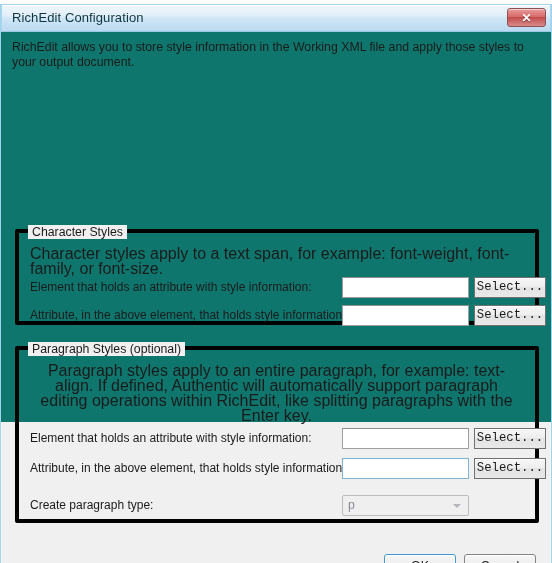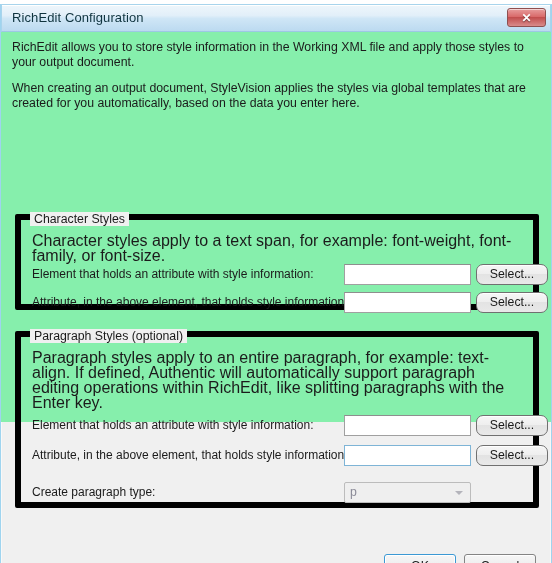--- a/index.html
+++ b/index.html
@@ -80,43 +80,44 @@
     color: #ffffff;
     text-shadow: 0 1px 1px rgba(0,0,0,0.45);
     line-height: 1;
   }
 
   
   .client {
     position: relative;
     padding: 0;
     height: 390px;
-    background: #86efac;
+    background: #0f766e;
   }
 
   .intro {
     position: absolute;
     left: 11px;
     right: 11px;
     top: 8px;
   }
   .intro p {
     margin: 0 0 11px 0;
     font-size: 12.3px;
     line-height: 15px;
     color: #1b1b1b;
   }
 
   
   .group {
     position: absolute;
     box-sizing: border-box;
-    border: 6px solid #000000;
+    border: 4px solid #000000;
     border-radius: 2px;
     background: transparent;
+    margin-top: 15px;
   }
   .group-legend {
     position: absolute;
     top: -8px;
     left: 9px;
     padding: 0 4px;
     background: #f0f0f0;
     font-size: 12.3px;
     color: #1b1b1b;
     white-space: nowrap;
@@ -169,24 +170,24 @@
   }
 
   .select-btn {
     position: absolute;
     left: 444px;
     top: 0;
     width: 72px;
     height: 21px;
     box-sizing: border-box;
     border: 1px solid #707070;
-    border-radius: 7px;
+    border-radius: 0;
     background: linear-gradient(to bottom, #f6f6f6 0%, #eeeeee 48%, #e3e3e3 50%, #e9e9e9 100%);
     box-shadow: inset 0 1px 0 #ffffff;
-    font-family: Liberation Sans, sans-serif;
+    font-family: Liberation Mono, monospace;
     font-size: 12.3px;
     color: #1b1b1b;
     cursor: pointer;
     padding: 0;
     line-height: 19px;
   }
 
   
   .combo {
     position: absolute;
@@ -253,21 +254,20 @@
     <div class="titlebar-text">RichEdit Configuration</div>
     <button class="close-btn">
       <span class="close-glyph">✕</span>
     </button>
   </div>
 
   <div class="client">
 
     <div class="intro">
       <p>RichEdit allows you to store style information in the Working XML file and apply those styles to your output document.</p>
-      <p>When creating an output document, StyleVision applies the styles via global templates that are created for you automatically, based on the data you enter here.</p>
     </div>
 
     <div class="group" id="group-character">
       <div class="group-legend">Character Styles</div>
       <div class="group-desc" style="top:13px;">Character styles apply to a text span, for example: font-weight, font-family, or font-size.</div>
 
       <div class="row" style="top:44px;">
         <span class="row-label">Element that holds an attribute with style information:</span>
         <input class="textbox" type="text" value="" style="">
         <button class="select-btn">Select...</button>
@@ -275,21 +275,21 @@
 
       <div class="row" style="top:72px;">
         <span class="row-label">Attribute, in the above element, that holds style information:</span>
         <input class="textbox" type="text" value="" style="">
         <button class="select-btn">Select...</button>
       </div>
     </div>
 
     <div class="group" id="group-paragraph">
       <div class="group-legend">Paragraph Styles (optional)</div>
-      <div class="group-desc" style="top:13px;">Paragraph styles apply to an entire paragraph, for example: text-align. If defined, Authentic will automatically support paragraph editing operations within RichEdit, like splitting paragraphs with the Enter key.</div>
+      <div class="group-desc" style="top:13px;text-align:center;">Paragraph styles apply to an entire paragraph, for example: text-align. If defined, Authentic will automatically support paragraph editing operations within RichEdit, like splitting paragraphs with the Enter key.</div>
 
       <div class="row" style="top:78px;">
         <span class="row-label">Element that holds an attribute with style information:</span>
         <input class="textbox" type="text" value="" style="">
         <button class="select-btn">Select...</button>
       </div>
 
       <div class="row" style="top:108px;">
         <span class="row-label">Attribute, in the above element, that holds style information:</span>
         <input class="textbox focused" type="text" value="" style="">

